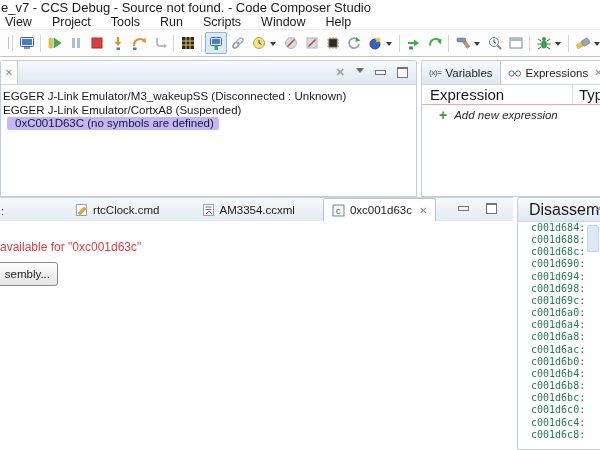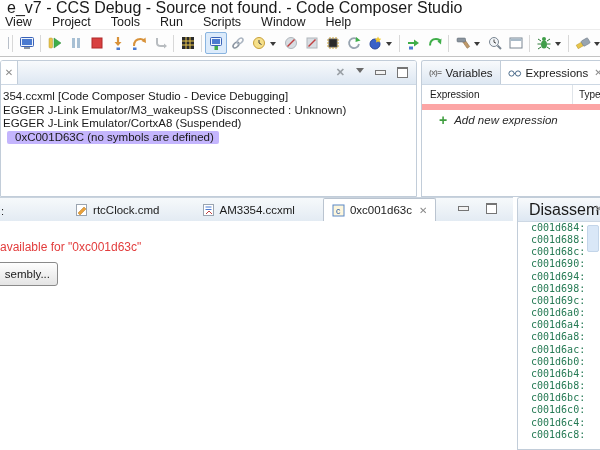--- a/index.html
+++ b/index.html
@@ -1,18 +1,18 @@
 <!DOCTYPE html>
 <html><head>
 <meta charset="utf-8">
 <style>
   html,body{margin:0;padding:0}
   body{width:600px;height:450px;overflow:hidden;background:#fff;
        font-family:"Liberation Sans",sans-serif;color:#1a1a1a;font-size:12px;position:relative}
-  .titlebar{height:15px;line-height:15px;font-size:16px;white-space:nowrap;padding-left:7px}
+  .titlebar{height:15px;line-height:15px;font-size:13px;white-space:nowrap;padding-left:1px}
   .menubar{height:14px;display:flex;align-items:center;margin-left:-5px}
   .menubar span{padding:0 10px;font-size:12.5px;white-space:nowrap}
   .menu-sepline{height:1px;background:#ececec}
   .toolbar{height:26px;display:flex;align-items:center;border-bottom:1px solid #c3c3c3;background:#fdfdfd}
   .tbtn{width:21px;height:21px;display:flex;align-items:center;justify-content:center;flex:0 0 auto}
   .tbtn.cut{width:9px;overflow:hidden;justify-content:flex-end}
   .tbtn.hl{background:#dcebfb;border:1px solid #89b4e0;border-radius:2px;width:20px;height:20px}
   .sep{width:1px;height:17px;background:#d8d8d8;margin:0 3px;flex:0 0 auto}
   .dd{width:0;height:0;border:3px solid transparent;border-top:4px solid #3a3a3a;margin:5px 4px 0 1px;flex:0 0 auto}
   .main-top{display:flex;height:137px;margin-top:3px}
@@ -29,21 +29,21 @@
   .maxb{width:9px;height:8px;border:1px solid #757575;border-top:2px solid #757575;background:#fff}
   .tree{padding-top:5px}
   .trow{height:13.5px;line-height:13.5px;font-size:11.5px;white-space:nowrap;padding-left:2px}
   .trow.sel{padding-left:6px}
   .trow.sel .selbg{background:#c4b5fd;border-radius:2px;padding:0 5px 1px 8px}
   .vtabs{display:flex;align-items:stretch;height:23px;width:100%}
   .vtab{display:flex;align-items:center;gap:4px;padding:0 7px;font-size:11.5px;white-space:nowrap}
   .vtab.active{background:#fff;border-left:1px solid #c2cdd9;border-right:1px solid #c2cdd9}
   .varicon{font-size:8px;color:#7a7a7a;font-weight:bold;letter-spacing:-.5px}
   .tabx{color:#8a8a8a;font-size:10px;margin-left:2px}
-  .cols{height:19px;display:flex;align-items:center;font-size:10px;border-bottom:6px solid #fca5a5;position:relative}
+  .cols{height:19px;display:flex;align-items:center;font-size:15px;border-bottom:1px solid #fca5a5;position:relative}
   .col-exp{padding-left:8px}
   .col-type{position:absolute;left:150px;border-left:1px solid #dfe4e9;padding-left:6px;height:19px;display:flex;align-items:center}
   .addrow{height:19px;display:flex;align-items:center;padding-left:17px;gap:7px}
   .plus{color:#3f9e3f;font-weight:bold;font-size:14px;line-height:14px}
   .addlbl{font-style:italic;font-size:11.5px;color:#2a2a2a}
   .main-bottom{display:flex;height:253px}
   .editor{width:513px;display:flex;flex-direction:column;position:relative}
   .etabs{height:23px;flex:0 0 auto;background:linear-gradient(#f6f9fb,#e3ebf3);border-top:1px solid #c9d3de;display:flex;align-items:flex-end;position:relative}
   .frag{font-size:11px;color:#222;padding:0 1px 4px 1px}
   .etab{display:flex;align-items:center;gap:5px;height:22px;padding:0 8px;font-size:11.5px;white-space:nowrap}
@@ -255,21 +255,20 @@
           <span>✕</span>
         </div>
       <div class="hdr-icons">
         <span class="gx">✕</span>
         <span class="tri"></span>
         <span class="minb"></span>
         <span class="maxb"></span>
       </div>
     </div>
     <div class="tree" id="debug-tree">
-        <div class="trow"><span>354.ccxml [Code Composer Studio - Device Debugging]</span></div>
         <div class="trow"><span>EGGER J-Link Emulator/M3_wakeupSS (Disconnected : Unknown)</span></div>
         <div class="trow"><span>EGGER J-Link Emulator/CortxA8 (Suspended)</span></div>
         <div class="trow sel"><span class="selbg">0xC001D63C  (no symbols are defined)</span></div>
       </div>
   </div>
   <div class="gapv"></div>
   <div class="panel expr-panel">
     <div class="hdr">
       <div class="vtabs">
         <div class="vtab">

